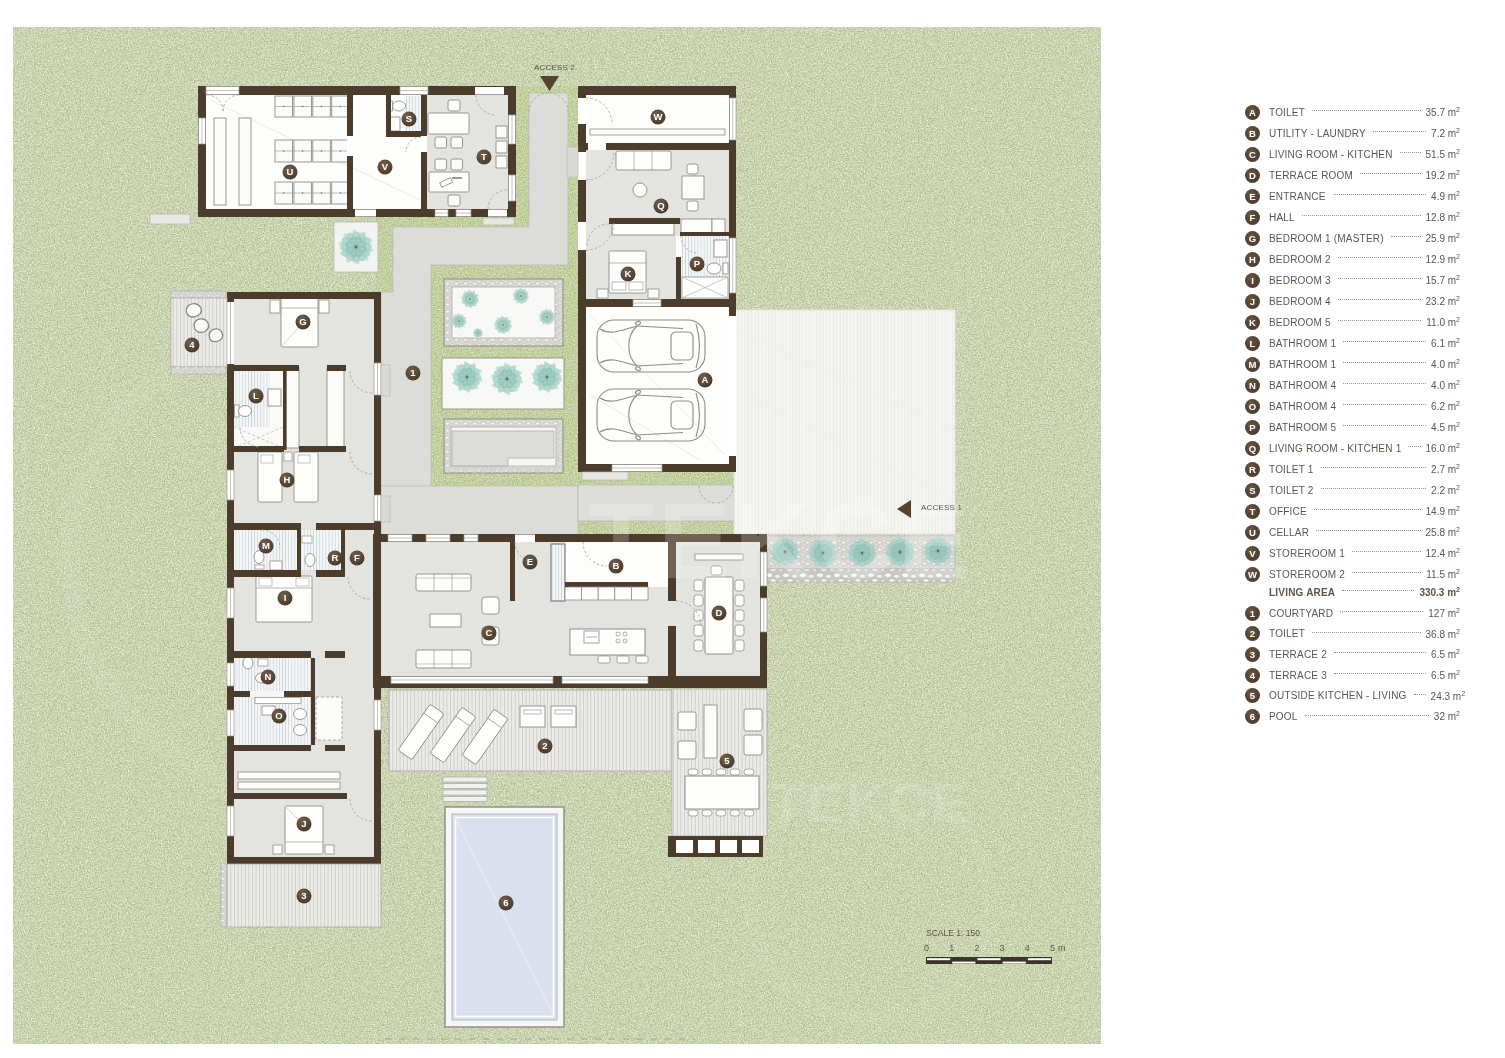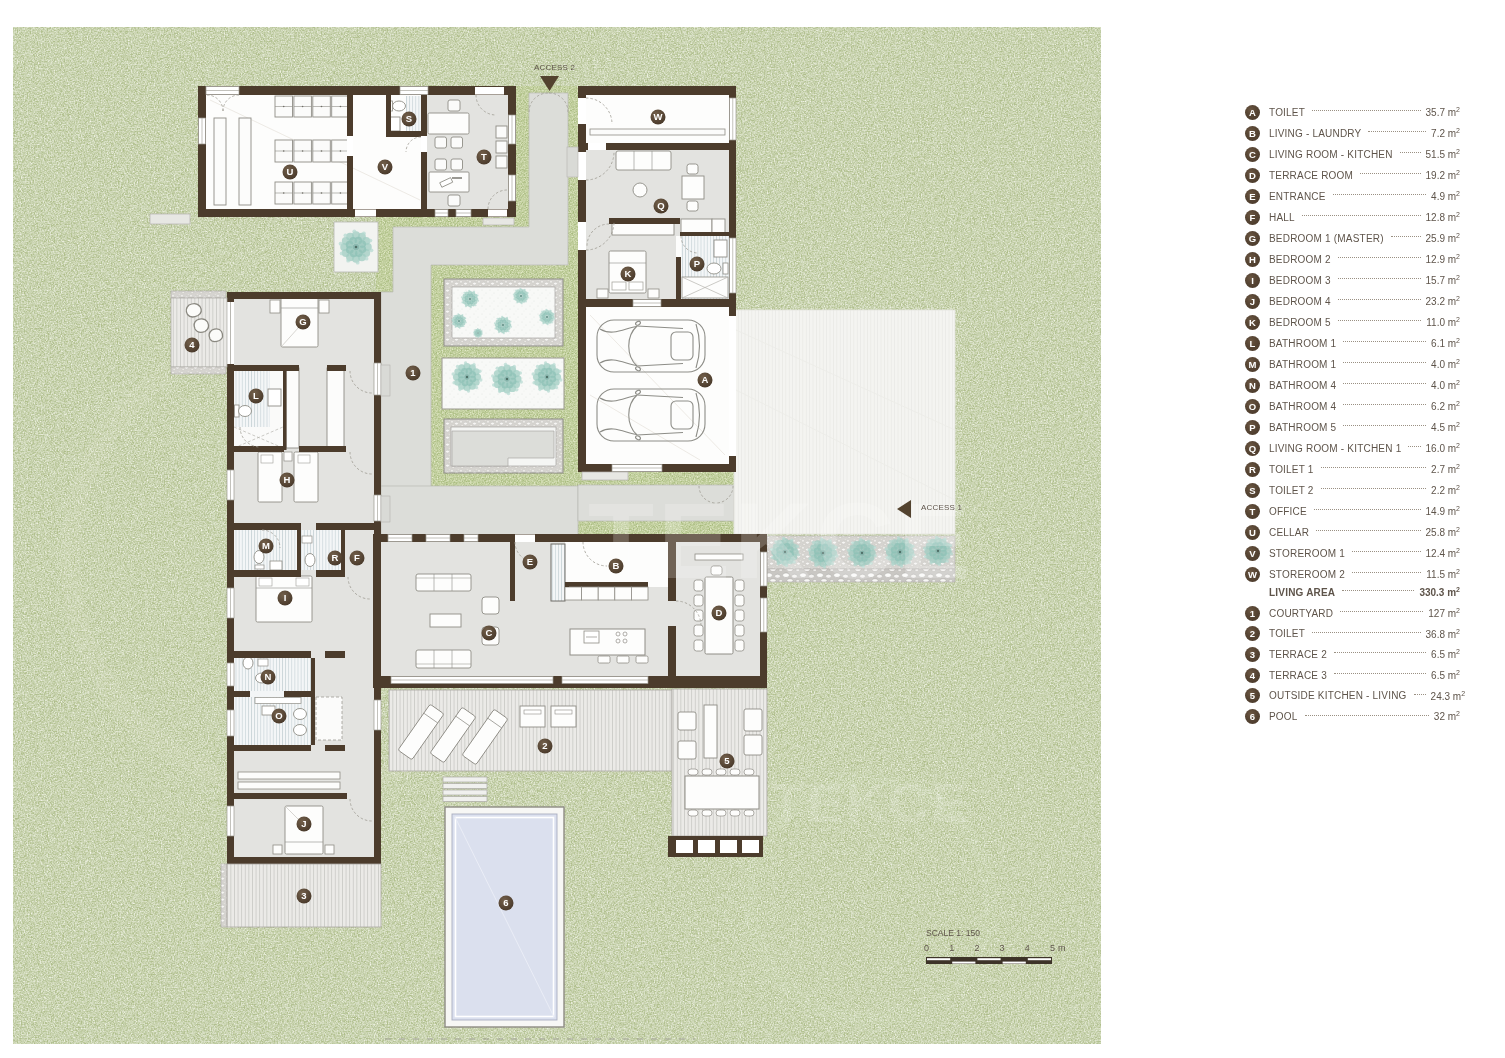--- a/index.html
+++ b/index.html
@@ -908,21 +908,21 @@
 
 <div style="position:absolute;left:0;top:0;">
 <div class="lrow" style="left:1245px;top:104.0px;width:215px;">
         <span class="cir">A</span>
         <span class="nm">TOILET</span>
         <span class="ld"></span>
         <span class="vl">35.7 m<sup>2</sup></span>
       </div>
 <div class="lrow" style="left:1245px;top:125.0px;width:215px;">
         <span class="cir">B</span>
-        <span class="nm">LIVING - LAUNDRY</span>
+        <span class="nm">UTILITY - LAUNDRY</span>
         <span class="ld"></span>
         <span class="vl">7.2 m<sup>2</sup></span>
       </div>
 <div class="lrow" style="left:1245px;top:146.0px;width:215px;">
         <span class="cir">C</span>
         <span class="nm">LIVING ROOM - KITCHEN</span>
         <span class="ld"></span>
         <span class="vl">51.5 m<sup>2</sup></span>
       </div>
 <div class="lrow" style="left:1245px;top:167.0px;width:215px;">

